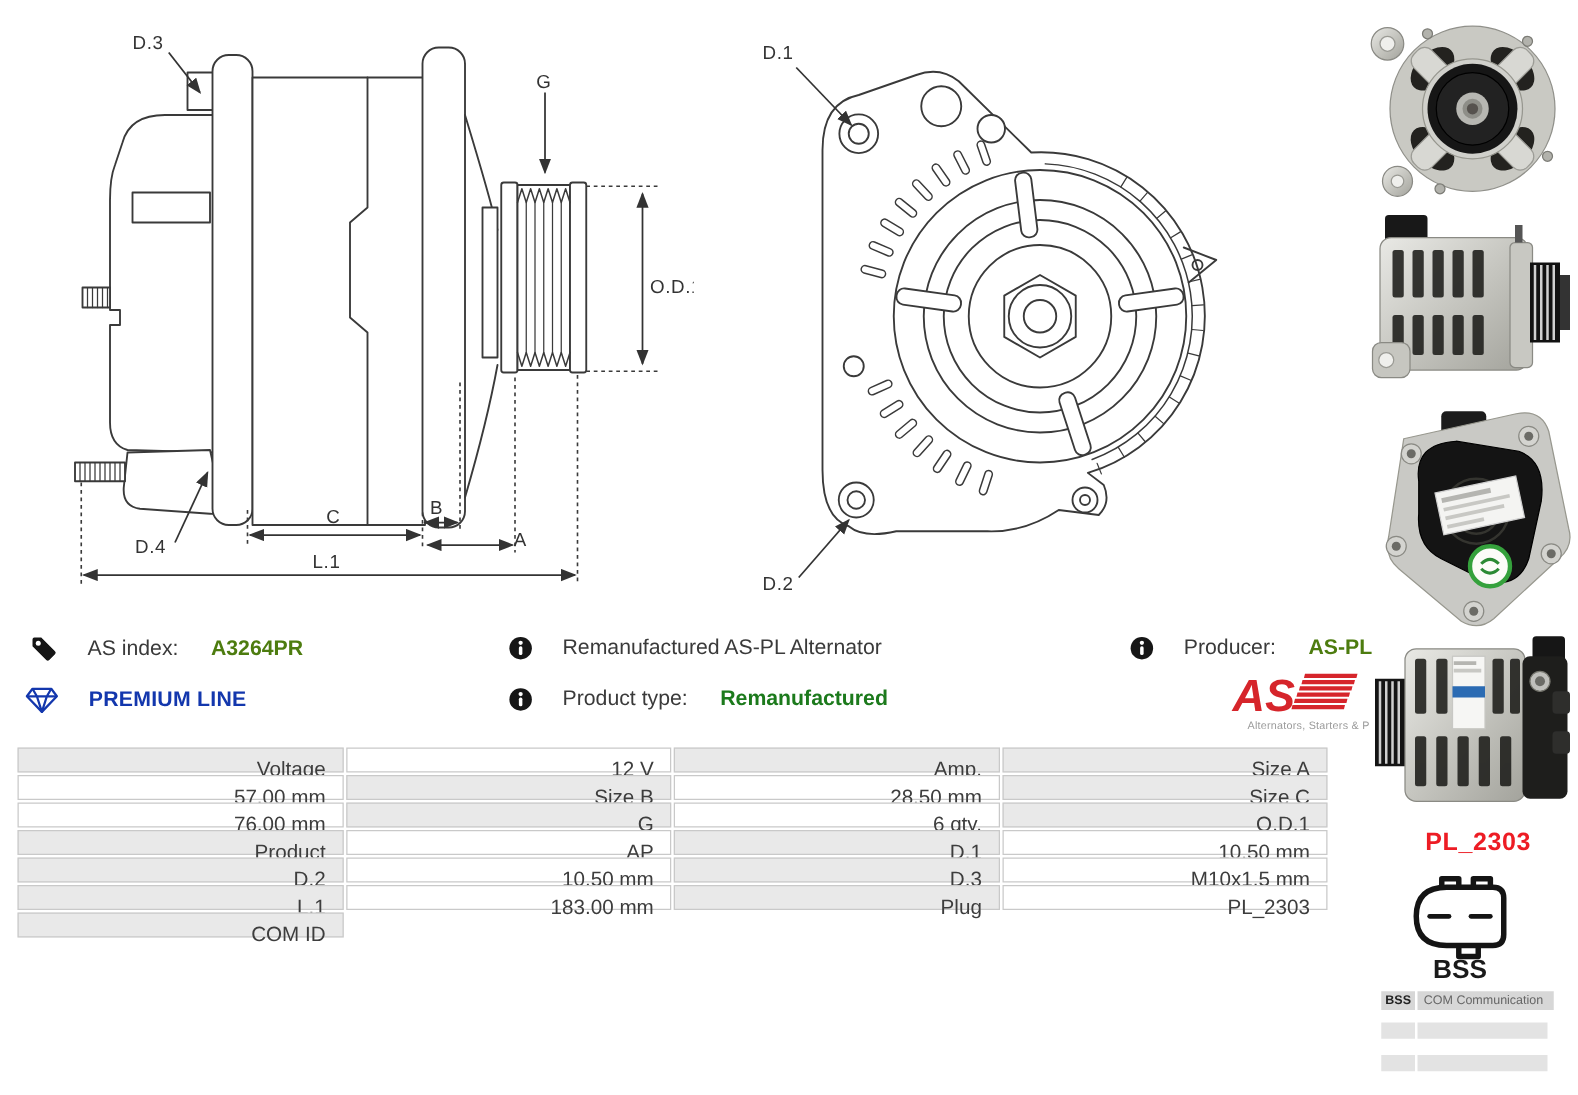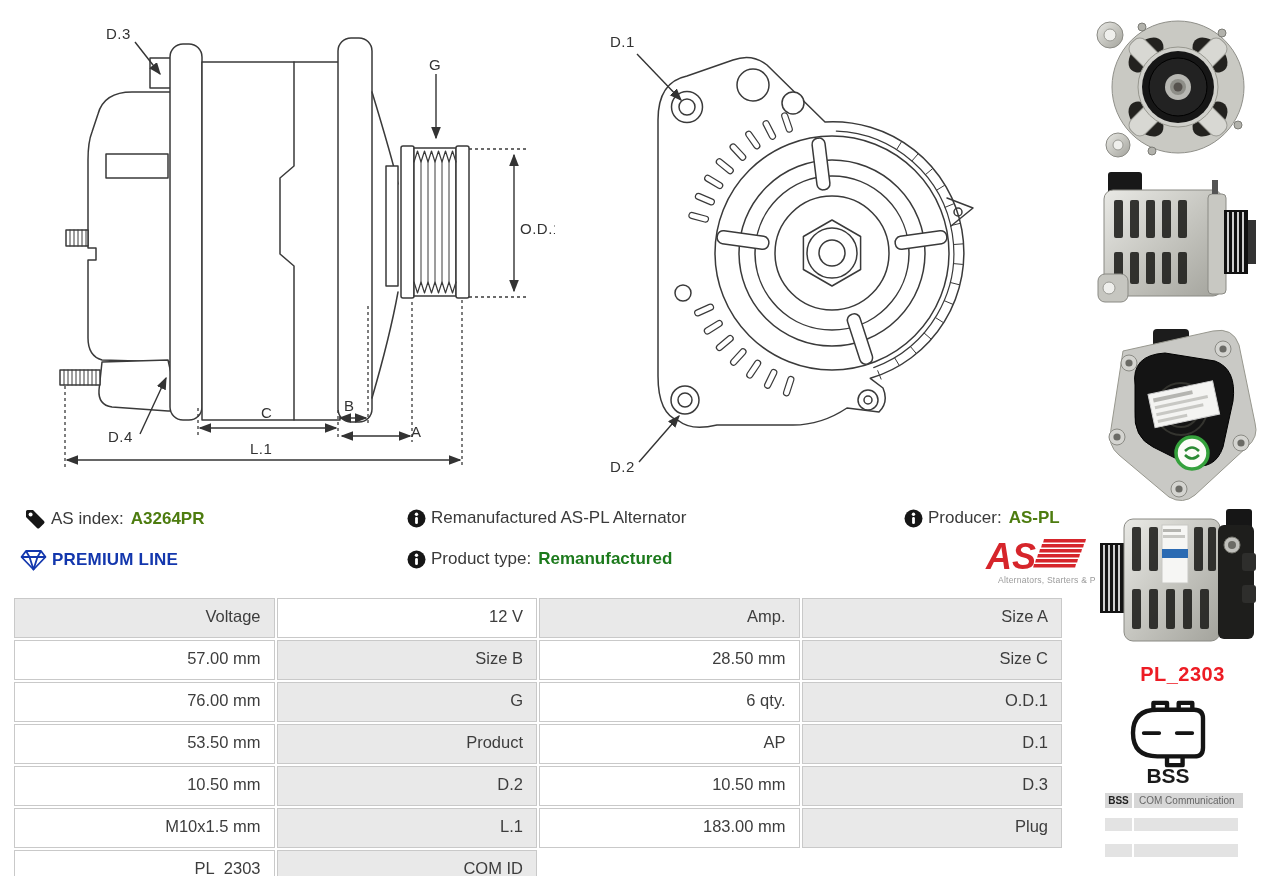--- a/index.html
+++ b/index.html
@@ -2,29 +2,29 @@
 <html><head>
 <meta charset="utf-8">
 <style>
   html,body{margin:0;padding:0;background:#fff;}
   .canvas{position:relative;width:1262px;height:876px;background:#fff;overflow:hidden;
           font-family:"Liberation Sans",sans-serif;color:#333;}
   .abs{position:absolute;}
   svg text{font-family:"Liberation Sans",sans-serif;}
 
   
-  .inforow{position:absolute;display:flex;align-items:center;gap:5px;font-size:17px;color:#3a3a3a;white-space:nowrap;}
+  .inforow{position:absolute;display:flex;align-items:center;gap:24px;font-size:17px;color:#3a3a3a;white-space:nowrap;}
   .inforow b{color:#4d7c0f;margin-left:2px;}
   .blue-link{color:#1337ad;font-weight:700;letter-spacing:.2px;text-align:center;}
   .green-val{color:#1c7a1c;font-weight:700;margin-left:2px;}
 
   
   .spec{position:absolute;left:14px;top:598px;width:1048px;display:grid;
         grid-template-columns:repeat(4,1fr);gap:2px;}
-  .spec .cell{height:40px;line-height:34px;text-align:right;padding-right:13px;
+  .spec .cell{height:20px;line-height:34px;text-align:right;padding-right:13px;
         font-size:16.5px;color:#3d3d3d;border:1px solid #c9c9c9;box-sizing:border-box;background:#fff;}
   .spec .lab{background:#e9e9e9;}
 
   
   .plug-code{position:absolute;left:1100px;top:663px;width:165px;text-align:center;
         font-size:20px;font-weight:700;color:#ed1c24;letter-spacing:.5px;}
   .bss-label{position:absolute;left:1124px;top:764px;width:88px;text-align:center;
         font-size:21px;font-weight:700;color:#1a1a1a;}
   .ct-row{position:absolute;display:flex;gap:2px;}
   .ct-tag{width:27px;height:15px;background:#d7d7d7;font-size:10px;font-weight:700;color:#222;
@@ -410,21 +410,20 @@
     <div class="cell">57.00 mm</div>
     <div class="cell lab">Size B</div>
     <div class="cell">28.50 mm</div>
 
     <div class="cell lab">Size C</div>
     <div class="cell">76.00 mm</div>
     <div class="cell lab">G</div>
     <div class="cell">6 qty.</div>
 
     <div class="cell lab">O.D.1</div>
-    <div class="cell">53.50 mm</div>
     <div class="cell lab">Product</div>
     <div class="cell">AP</div>
 
     <div class="cell lab">D.1</div>
     <div class="cell">10.50 mm</div>
     <div class="cell lab">D.2</div>
     <div class="cell">10.50 mm</div>
 
     <div class="cell lab">D.3</div>
     <div class="cell">M10x1.5 mm</div>

